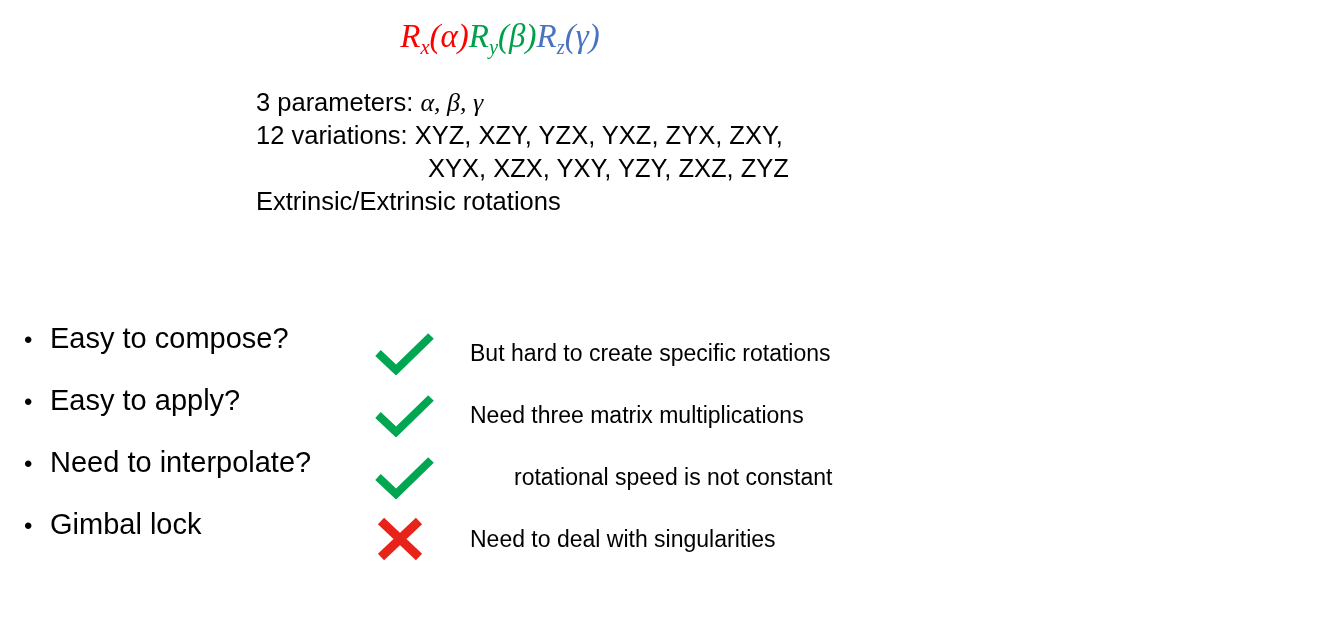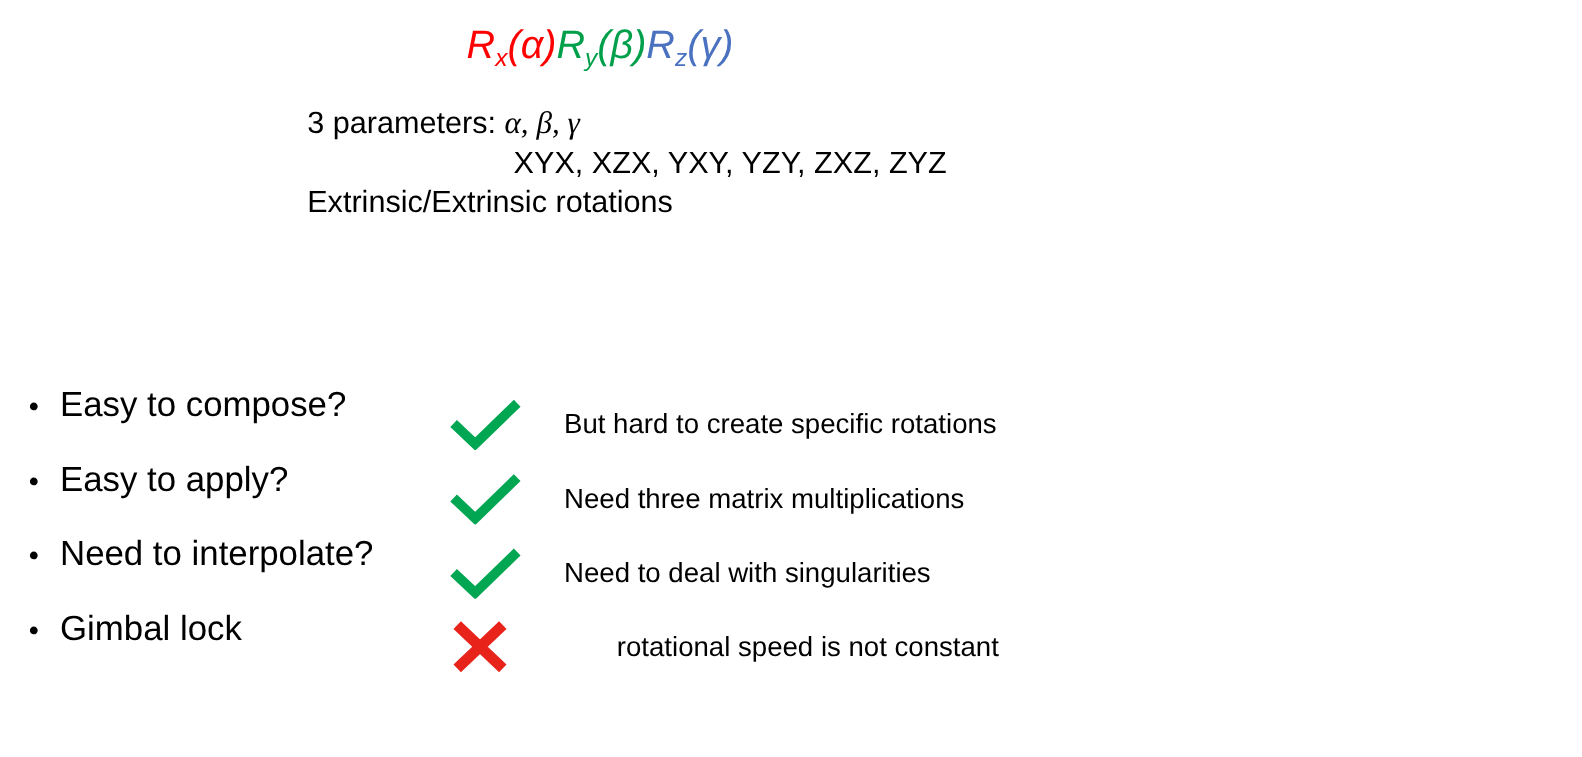--- a/index.html
+++ b/index.html
@@ -22,21 +22,21 @@
     background: #ffffff;
   }
 
   
   .formula {
     position: absolute;
     left: 0;
     top: 18px;
     width: 1000px;
     text-align: center;
-    font-family: Liberation Sans, sans-serif;
+    font-family: Liberation Serif, serif;
     font-style: italic;
     font-size: 33px;
     letter-spacing: 0px;
     white-space: nowrap;
   }
   .formula .term { display: inline-block; }
   .formula .rx { color: #FF0000; }
   .formula .ry { color: #00A04B; }
   .formula .rz { color: #4A72C0; }
   .formula sub {
@@ -136,20 +136,21 @@
 <body>
 
 <div class="slide">
 
   <div class="formula">
     <span class="term rx">R<sub>x</sub><span class="paren">(</span><span>α</span><span class="paren">)</span></span><span class="term ry">R<sub>y</sub><span class="paren">(</span><span>β</span><span class="paren">)</span></span><span class="term rz">R<sub>z</sub><span class="paren">(</span><span>γ</span><span class="paren">)</span></span>
   </div>
 
   <div class="info-block">
     <span class="info-line"><span>3 parameters: </span><span class="greek">α, β, γ</span></span>
+    <span class="info-line"><span>12 variations: </span><span>XYZ, XZY, YZX, YXZ, ZYX, ZXY,</span></span>
     <span class="info-line indent-variations">XYX, XZX, YXY, YZY, ZXZ, ZYZ</span>
     <span class="info-line">Extrinsic/Extrinsic rotations</span>
   </div>
 
   <div class="cols">
 
     <div class="left-col">
       <div class="bullet-row">
         <span class="bullet-dot">•</span>
         <span class="bullet-label">Easy to compose?</span>
@@ -187,18 +188,18 @@
       <div class="mark-row">
         <svg width="52" height="46" viewBox="0 0 52 46">
           <path d="M7 5 L45 41 M45 5 L7 41" fill="none" stroke="#E8231A" stroke-width="9" stroke-linecap="butt"></path>
         </svg>
       </div>
     </div>
 
     <div class="right-col">
       <div class="right-row">But hard to create specific rotations</div>
       <div class="right-row">Need three matrix multiplications</div>
+      <div class="right-row sub">rotational speed is not constant</div>
       <div class="right-row">Need to deal with singularities</div>
-      <div class="right-row sub">rotational speed is not constant</div>
     </div>
 
   </div>
 </div>
 
 </body></html>

